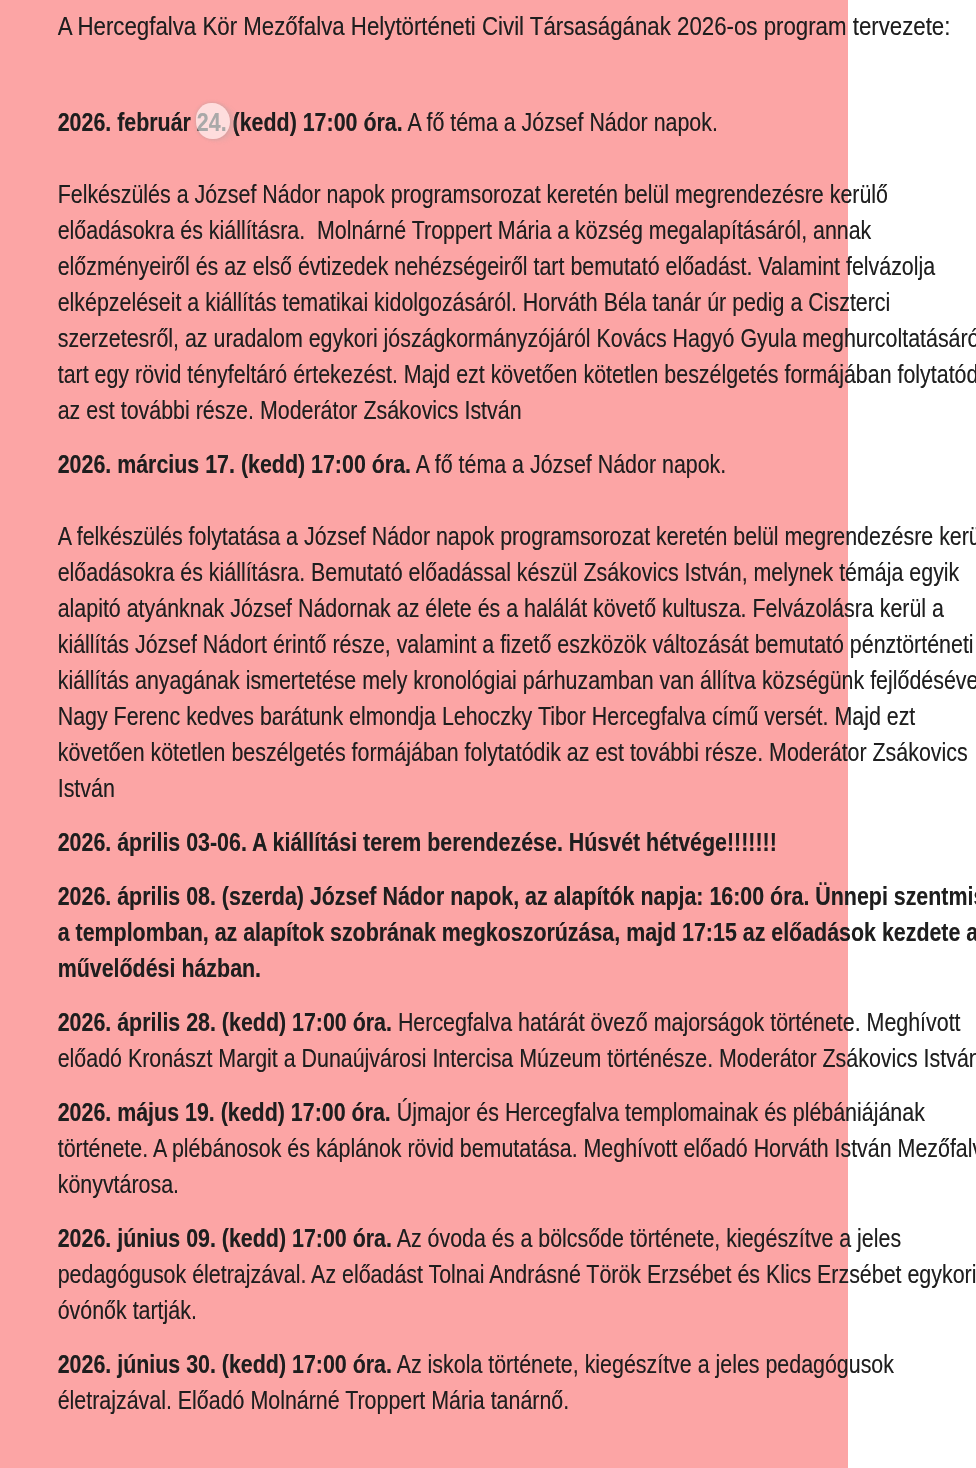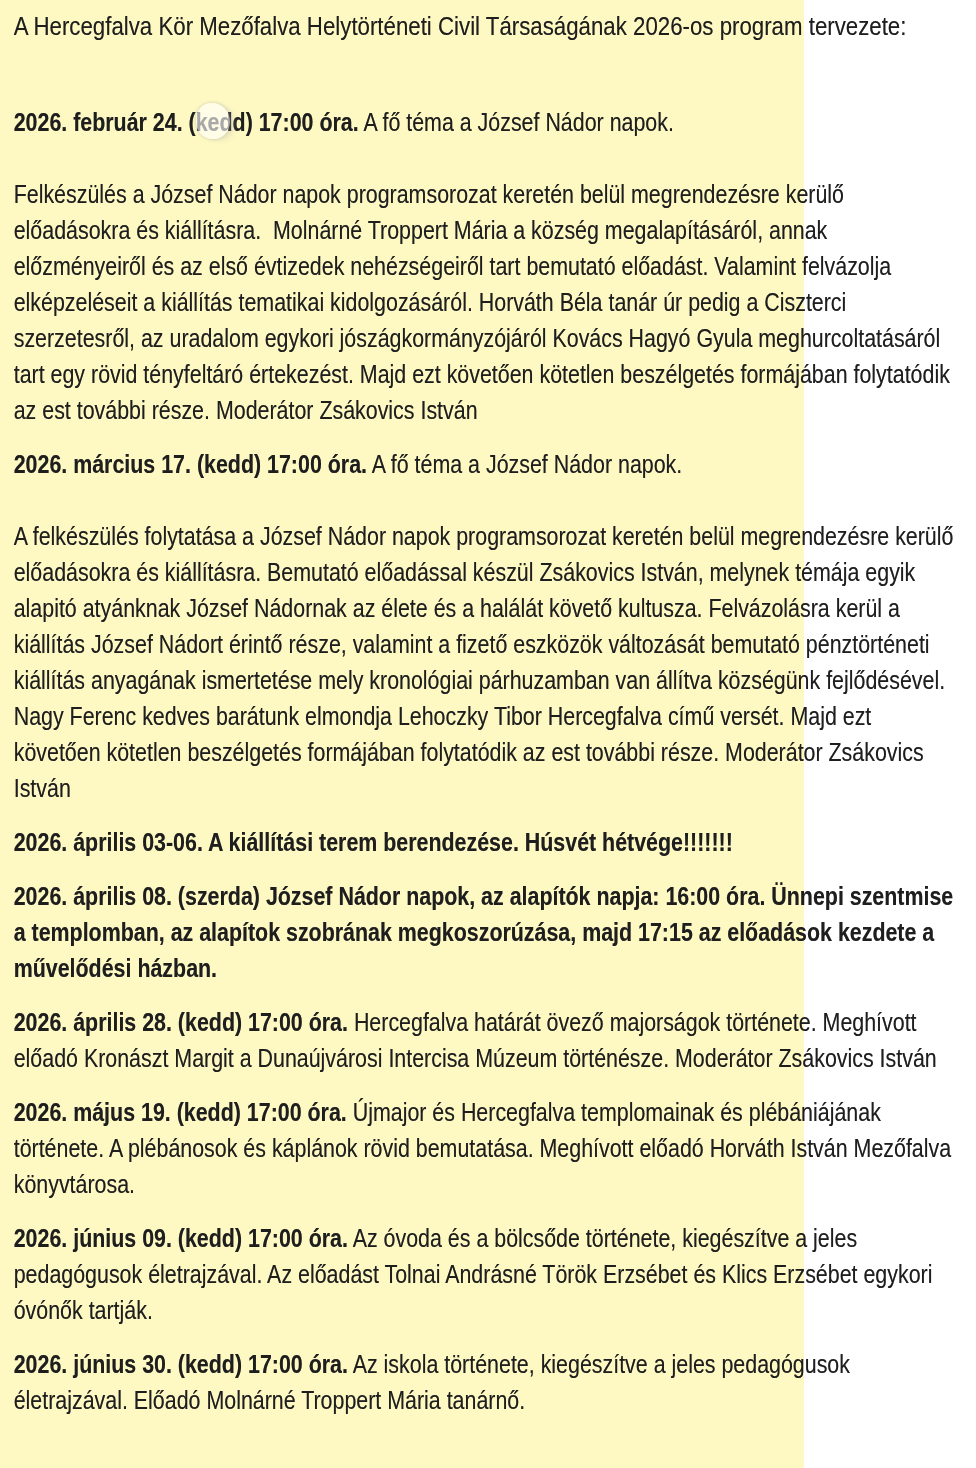--- a/index.html
+++ b/index.html
@@ -7,21 +7,22 @@
     padding: 0;
     background: #ffffff;
     width: 976px;
     height: 1468px;
     overflow: hidden;
   }
   .page {
     position: relative;
     width: 804px;
     height: 1468px;
-    background: #fef9c3;
+    background: #fca5a5;
+    padding-left: 44px;
   }
   .doc-scale {
     
     width: 1140px;
     transform: scaleX(0.856);
     transform-origin: top left;
     padding: 8px 14px 0 16px;
     box-sizing: border-box;
     font-family: "Liberation Sans", "DejaVu Sans", sans-serif;
     font-size: 25px;

